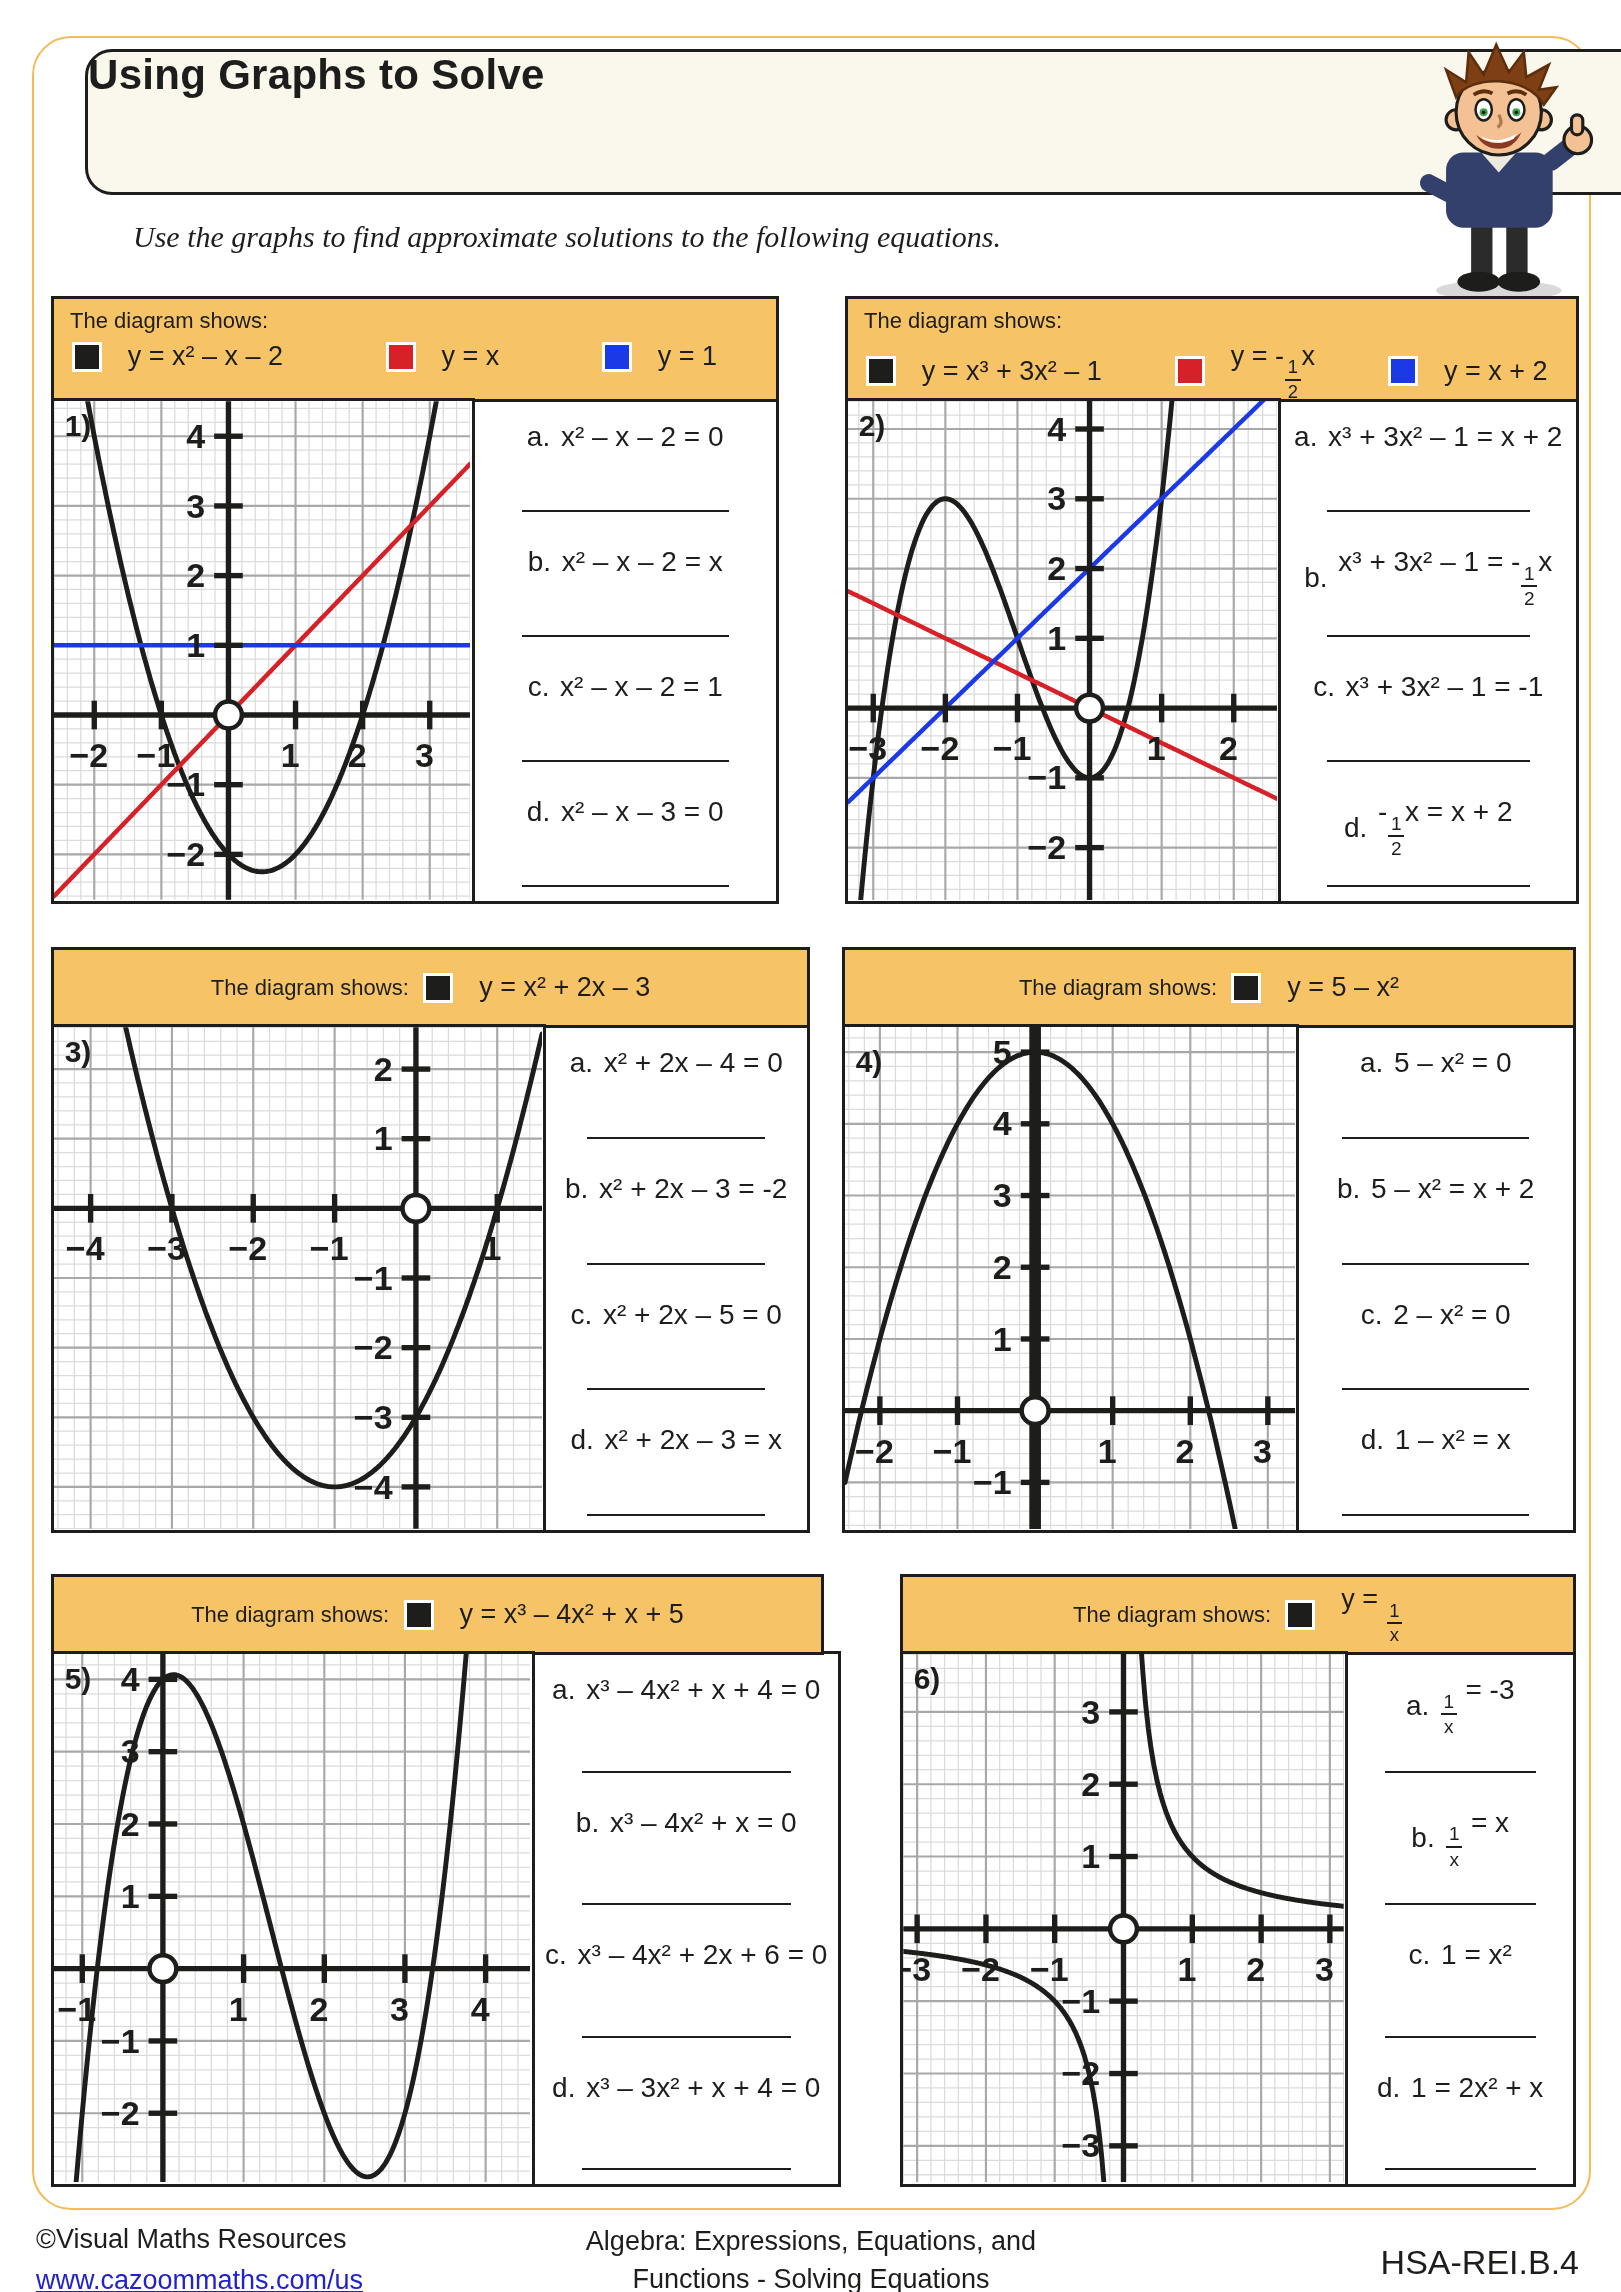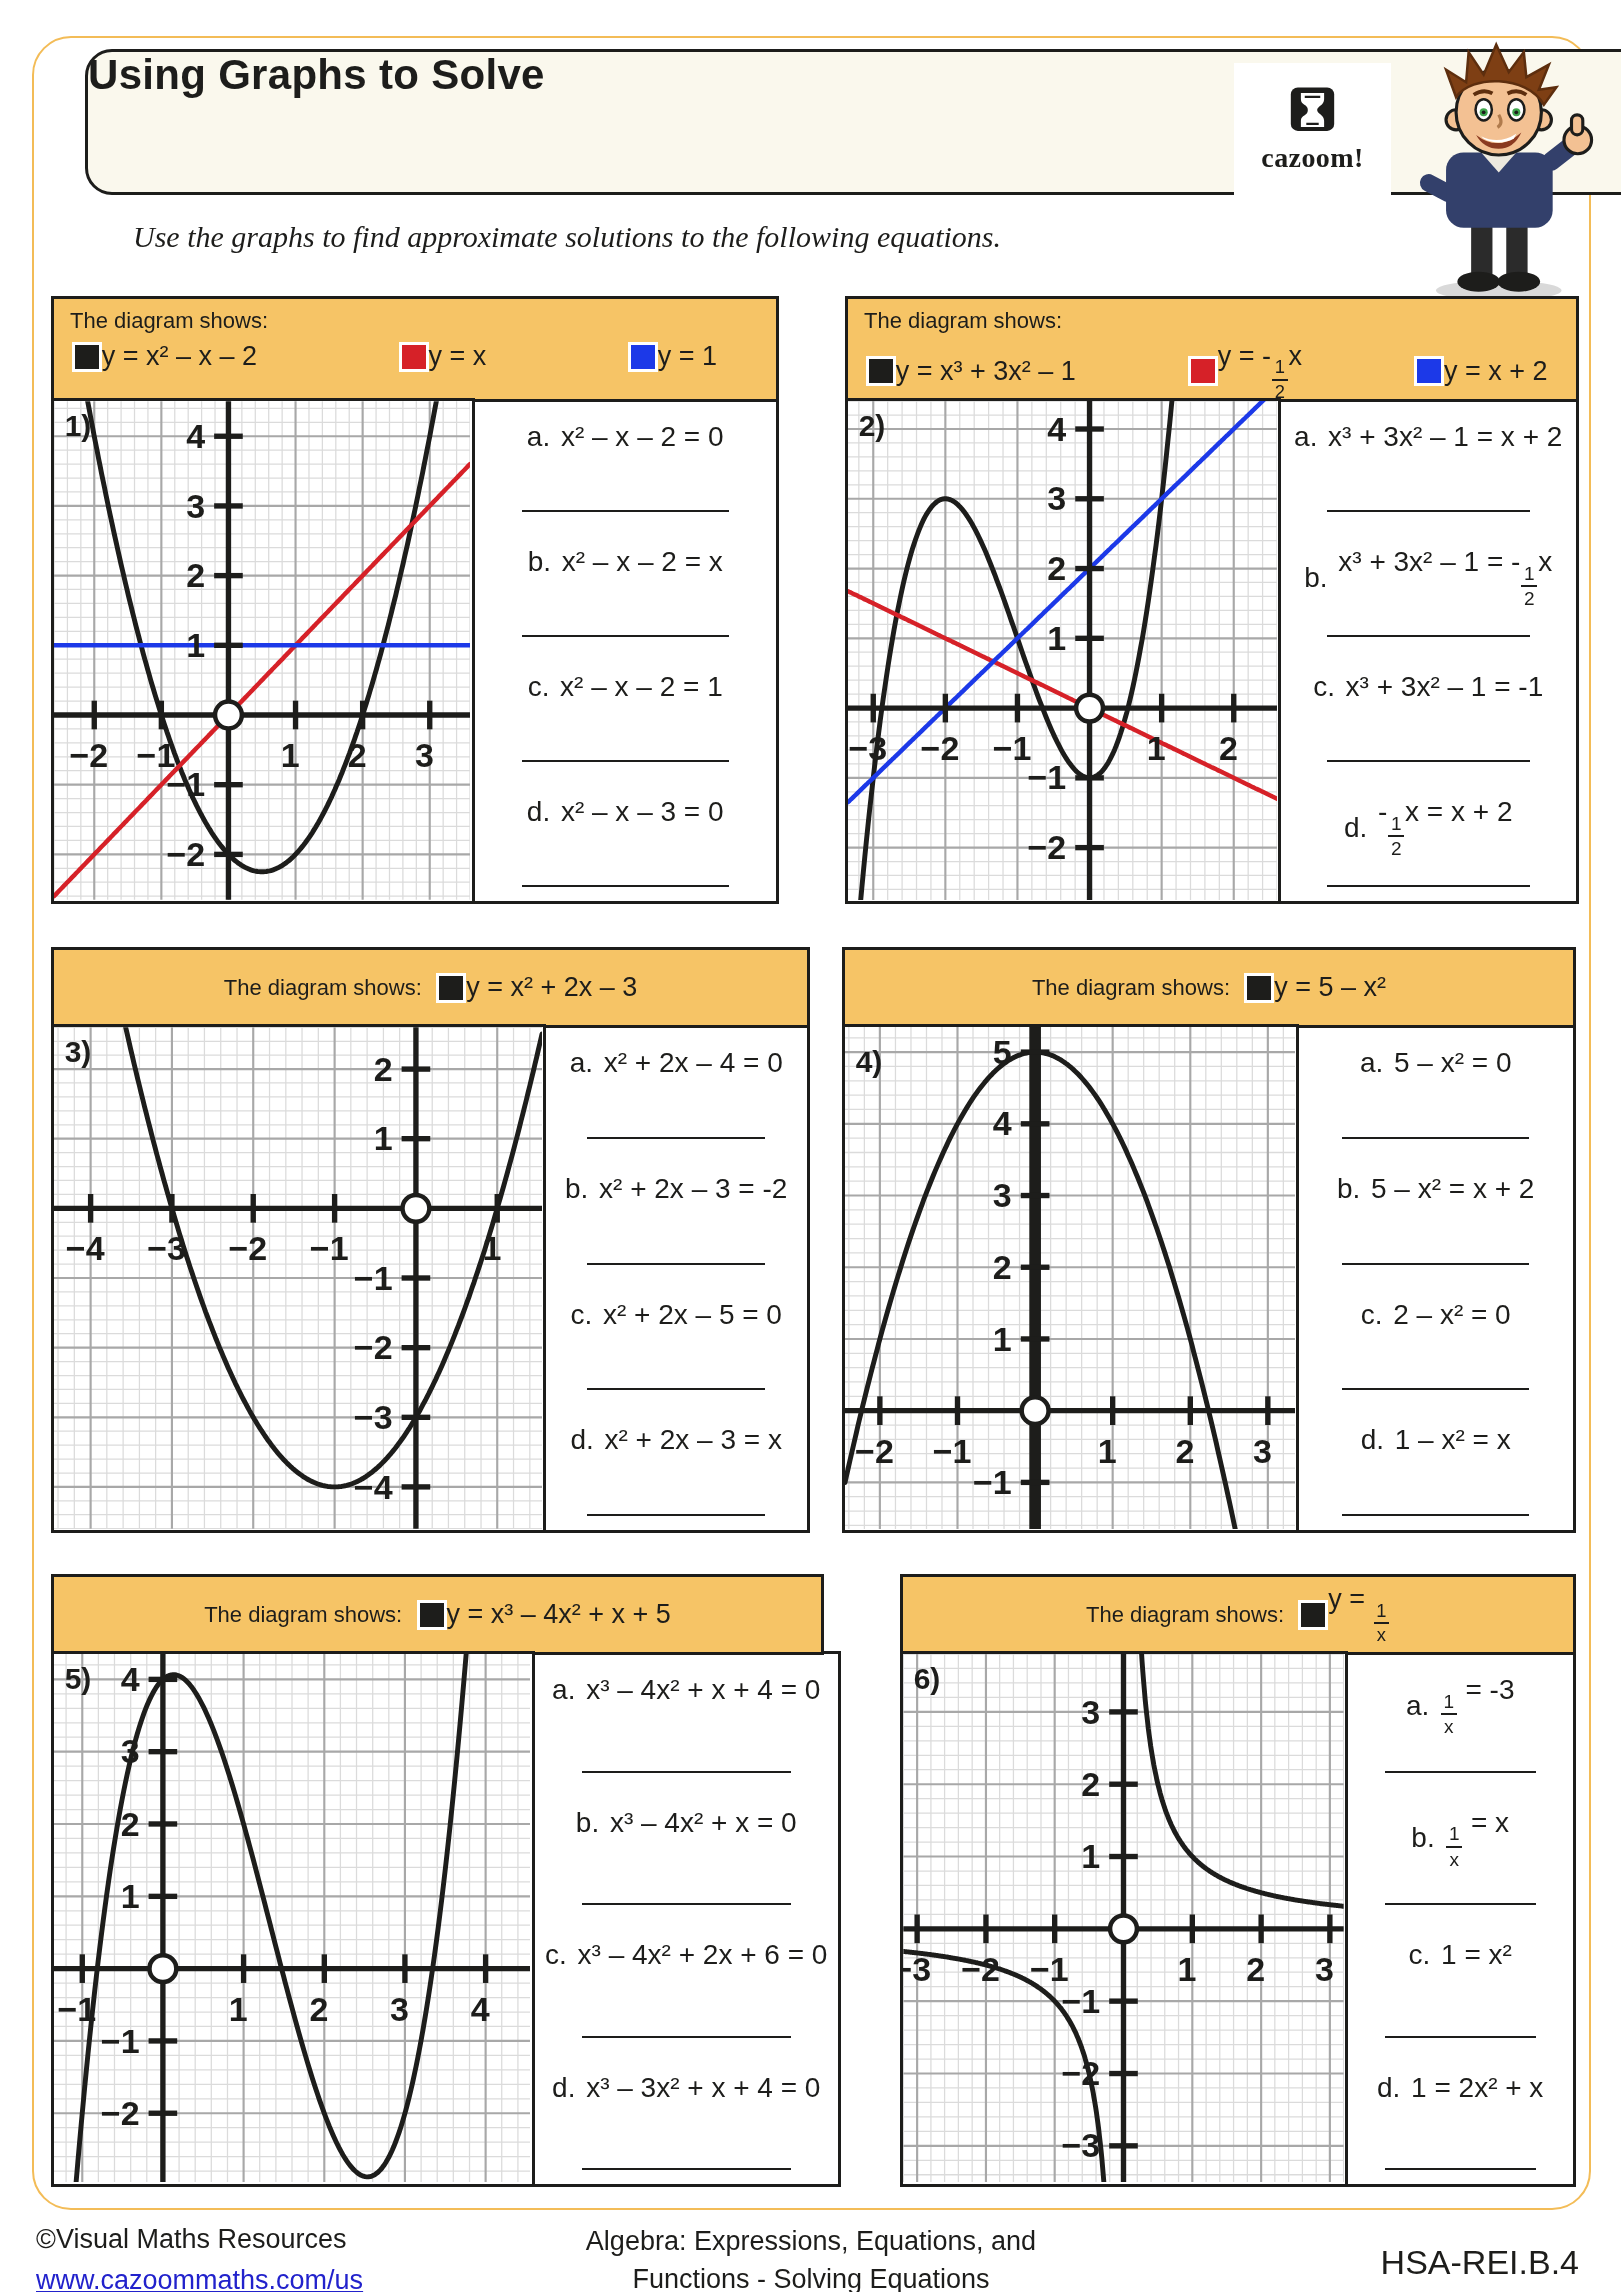--- a/index.html
+++ b/index.html
@@ -18,21 +18,21 @@
   .boy{position:absolute;left:1395px;top:27px;width:215px;height:276px}
   .subtitle{position:absolute;left:133px;top:220px;font-family:"Liberation Serif",serif;
     font-style:italic;font-size:30px}
   
   .panel{position:absolute}
   .legend{background:#F6C466;border:3.6px solid #1d1d1b;position:relative;font-size:27px}
   .legend.two{height:106px;padding:9px 16px 7.2px 16px}
   .legend.one{height:81px;display:flex;align-items:center;justify-content:center;gap:14.3px}
   .legend-caption{font-size:22px}
   .legend-items{display:flex;justify-content:space-between;align-items:center;margin-top:7.2px;padding:0 43px 0 1.8px}
-  .legend-item{display:flex;align-items:center;gap:0;font-size:27px}
+  .legend-item{display:flex;align-items:center;gap:26px;font-size:27px}
   .swatch{width:30px;height:30px;border:3.6px solid #fff;flex:none;display:inline-block}
   .panel-body{display:flex;align-items:stretch}
   .graph-box{position:relative;border:3.6px solid #1d1d1b;margin-top:-3.6px;background:#fff;flex:none;overflow:hidden}
   .plot{position:absolute;left:0;top:0;right:0;bottom:0}
   .qnum{position:absolute;top:7.2px;left:10.7px;font-size:30px;font-weight:700;z-index:2}
   .q-box{border:3.6px solid #1d1d1b;margin-top:-3.6px;margin-left:-3.6px;background:#fff;
     flex:1;display:flex;flex-direction:column}
   .q{flex:1;display:flex;flex-direction:column;justify-content:space-between;padding:19.7px 10.7px 14.3px 10.7px}
   .q-row{font-size:28px;display:flex;justify-content:center;align-items:center;gap:10.7px;white-space:nowrap}
   .q-line{border-bottom:2.7px solid #1d1d1b;width:74%;margin:0 auto}
@@ -54,30 +54,20 @@
 
 <div class="page">
   <div class="page-frame"></div>
 
   <div class="title-box">
     <div class="title">
       <div>Using Graphs to Solve</div>
     </div>
   </div>
 
-  <div class="logo">
-    <span>
-      <svg viewBox="0 0 60 62" width="47" height="48">
-        <rect x="2" y="2" width="56" height="56" rx="9" fill="#1d1d1b"></rect>
-        <path d="M15 9 h30 v8 c0 8 -9 9 -9 14 s9 6 9 14 v8 h-30 v-8 c0 -8 9 -6 9 -14 s-9 -6 -9 -14 z" fill="#fff"></path>
-        <path d="M20 14 h20 M22 49 h16" stroke="#1d1d1b" stroke-width="3"></path>
-      </svg>
-    </span>
-    <div class="logo-word">cazoom!</div>
-  </div>
 
   <div class="boy">
     <svg viewBox="0 0 170 220" width="215" height="276">
       <ellipse cx="82" cy="210" rx="50" ry="8" fill="#D9D9D9"></ellipse>
       <rect x="60" y="152" width="17" height="48" fill="#2B2B2B"></rect>
       <rect x="88" y="152" width="17" height="48" fill="#2B2B2B"></rect>
       <ellipse cx="66" cy="203" rx="17" ry="8" fill="#1d1d1b"></ellipse>
       <ellipse cx="98" cy="203" rx="17" ry="8" fill="#1d1d1b"></ellipse>
       <rect x="118" y="104" width="36" height="15" rx="7" fill="#33406B" transform="rotate(-38 118 111)"></rect>
       <rect x="20" y="114" width="32" height="14" rx="7" fill="#33406B" transform="rotate(28 20 121)"></rect>

